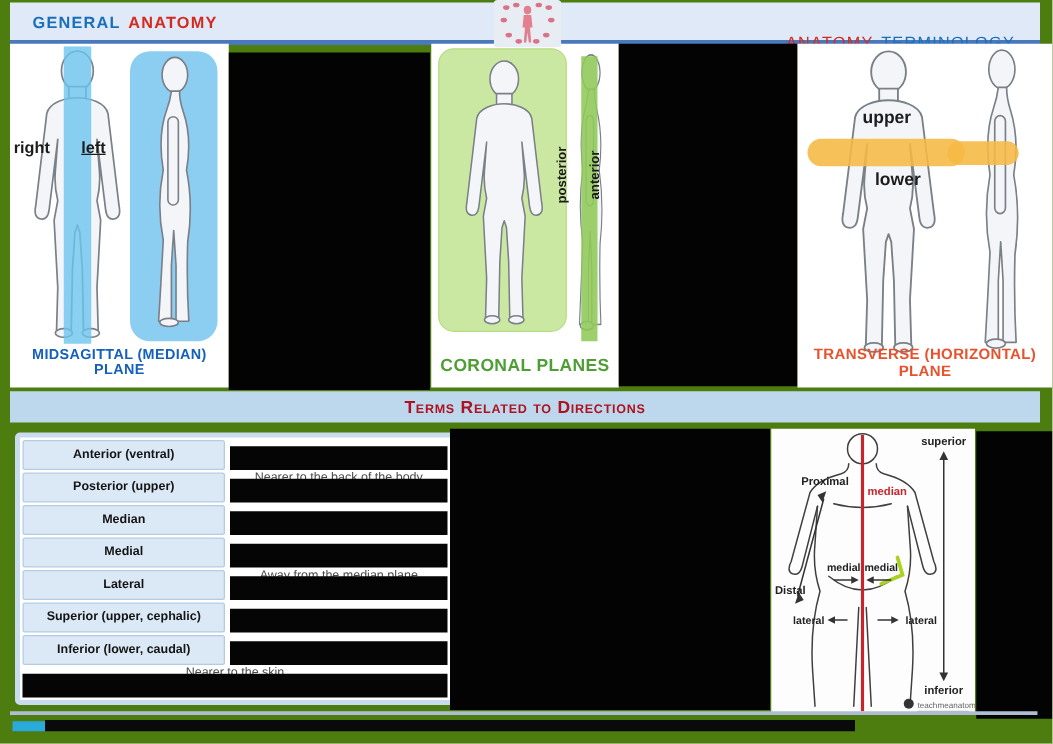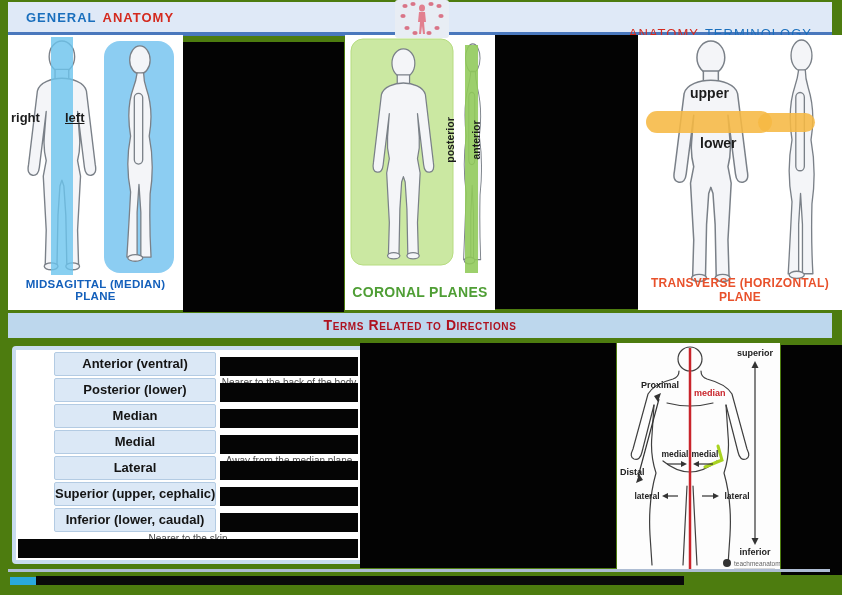--- a/index.html
+++ b/index.html
@@ -42,21 +42,21 @@
 
   
   .banner{position:absolute;left:8px;top:313px;width:824px;height:25px;background:#bdd7ed;text-align:center;}
   .banner span{display:inline-block;line-height:25px;font-size:14px;font-weight:bold;font-variant:small-caps;letter-spacing:.6px;color:#ae1220;}
 
   
   .tframe{position:absolute;left:12px;top:346px;width:340px;border:4px solid #c9dcef;border-radius:4px;background:#fff;padding:2px;}
   .trow{display:flex;gap:4px;height:24px;margin-bottom:2px;}
   .trow:last-child{margin-bottom:0;}
   .tcell{box-sizing:border-box;}
-  .term{width:162px;background:#dbe8f6;border:1px solid #b3cbe3;border-radius:2px;text-align:center;font-size:13px;font-weight:bold;color:#141414;line-height:22px;white-space:nowrap;overflow:hidden;margin-left:36px;}
+  .term{width:162px;background:#dbe8f6;border:1px solid #b3cbe3;border-radius:2px;text-align:center;font-size:10px;font-weight:bold;color:#141414;line-height:22px;white-space:nowrap;overflow:hidden;}
   .answer{flex:1;position:relative;}
   .peek{position:absolute;left:0;right:0;top:-1px;height:11px;overflow:hidden;text-align:center;font-size:10px;color:#4a4a4a;z-index:1;white-space:nowrap;}
   .blackout{position:absolute;left:0;right:0;top:5px;bottom:0;background:#050505;z-index:2;}
 
   
   .dirfig{position:absolute;left:617px;top:343px;width:163px;height:229px;background:#fdfdfd;}
   .dirfig svg{display:block;}
 
   
   .foot-line{position:absolute;left:8px;top:569px;width:822px;height:3px;background:#aebdd3;}
@@ -162,21 +162,21 @@
 
   <div class="tframe">
     <div class="trow">
       <div class="tcell term">Anterior (ventral)</div>
       <div class="tcell answer">
           <span class="peek"></span>
           <div class="blackout"></div>
         </div>
     </div>
     <div class="trow">
-      <div class="tcell term">Posterior (lower)</div>
+      <div class="tcell term">Posterior (upper)</div>
       <div class="tcell answer">
           <span class="peek">Nearer to the back of the body</span>
           <div class="blackout"></div>
         </div>
     </div>
     <div class="trow">
       <div class="tcell term">Median</div>
       <div class="tcell answer">
           <span class="peek"></span>
           <div class="blackout"></div>

